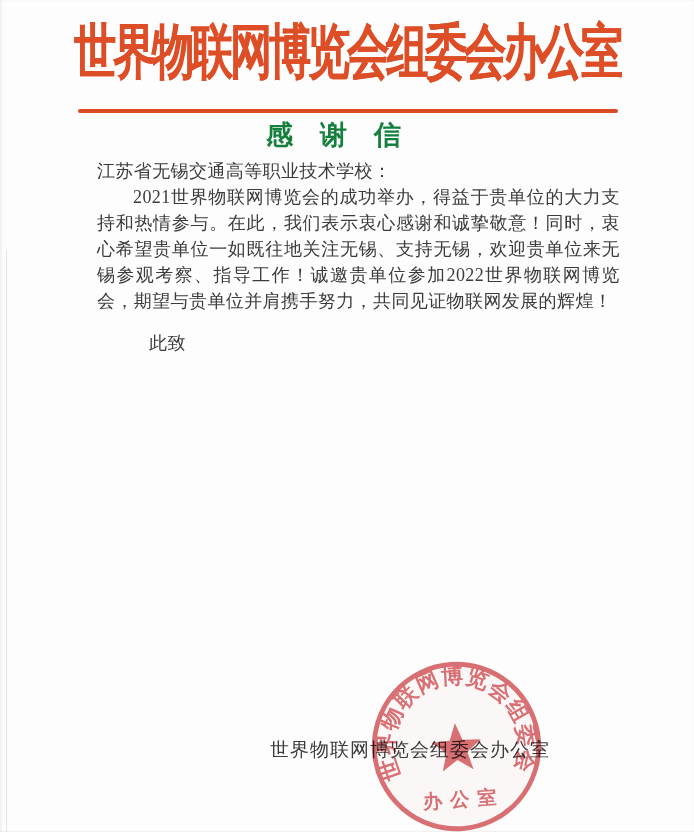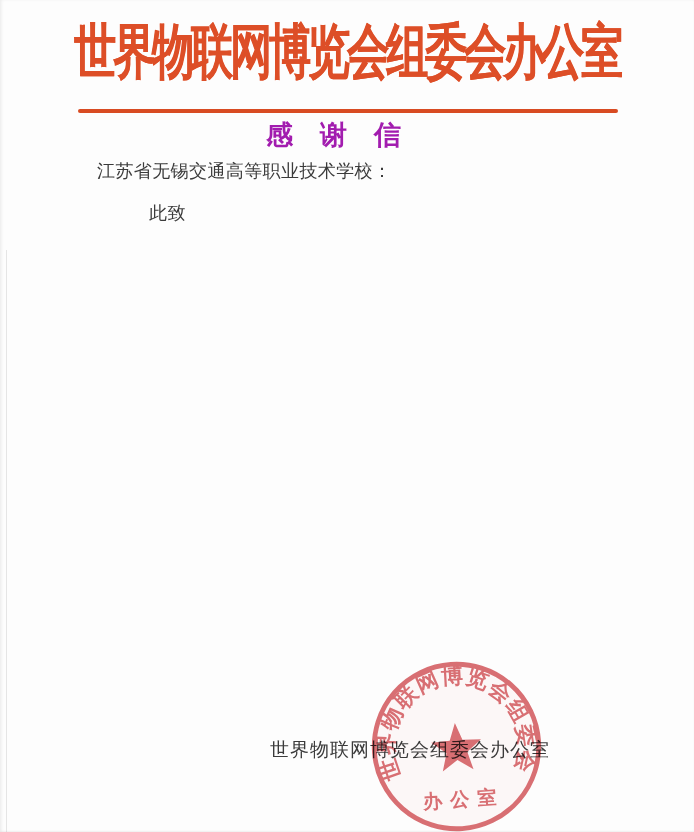--- a/index.html
+++ b/index.html
@@ -51,21 +51,21 @@
   }
   .letter-title {
     position: absolute;
     top: 117px;
     left: 0;
     width: 100%;
     text-align: center;
     font-size: 27px;
     font-weight: bold;
     letter-spacing: 27px;
-    color: #a21caf;
+    color: #15803d;
     white-space: nowrap;
   }
   .body-col {
     position: absolute;
     top: 158px;
     left: 97px;
     width: 523px;
     font-size: 18px;
     line-height: 26px;
     letter-spacing: 0.4px;
@@ -147,20 +147,21 @@
   <div class="scan-edge"></div>
 
   <div class="letterhead">世界物联网博览会组委会办公室</div>
 
   <div class="rule"></div>
 
   <div class="letter-title">感谢信</div>
 
   <div class="body-col">
     <p class="salutation">江苏省无锡交通高等职业技术学校：</p>
+    <p>2021世界物联网博览会的成功举办，得益于贵单位的大力支持和热情参与。在此，我们表示衷心感谢和诚挚敬意！同时，衷心希望贵单位一如既往地关注无锡、支持无锡，欢迎贵单位来无锡参观考察、指导工作！诚邀贵单位参加2022世界物联网博览会，期望与贵单位并肩携手努力，共同见证物联网发展的辉煌！</p>
     <div class="closing-cishi">此致</div>
   </div>
 
   <div class="sign-block">
     <div class="sign-org">世界物联网博览会组委会办公室</div>
   </div>
 
   <svg class="seal" viewBox="0 0 200 200" xmlns="http://www.w3.org/2000/svg">
     <circle class="seal-ring" cx="100" cy="100" r="94"></circle>
     <path id="sealArc" d="M 34.8 130.4 A 72 72 0 1 1 165.2 130.4" fill="none"></path>

